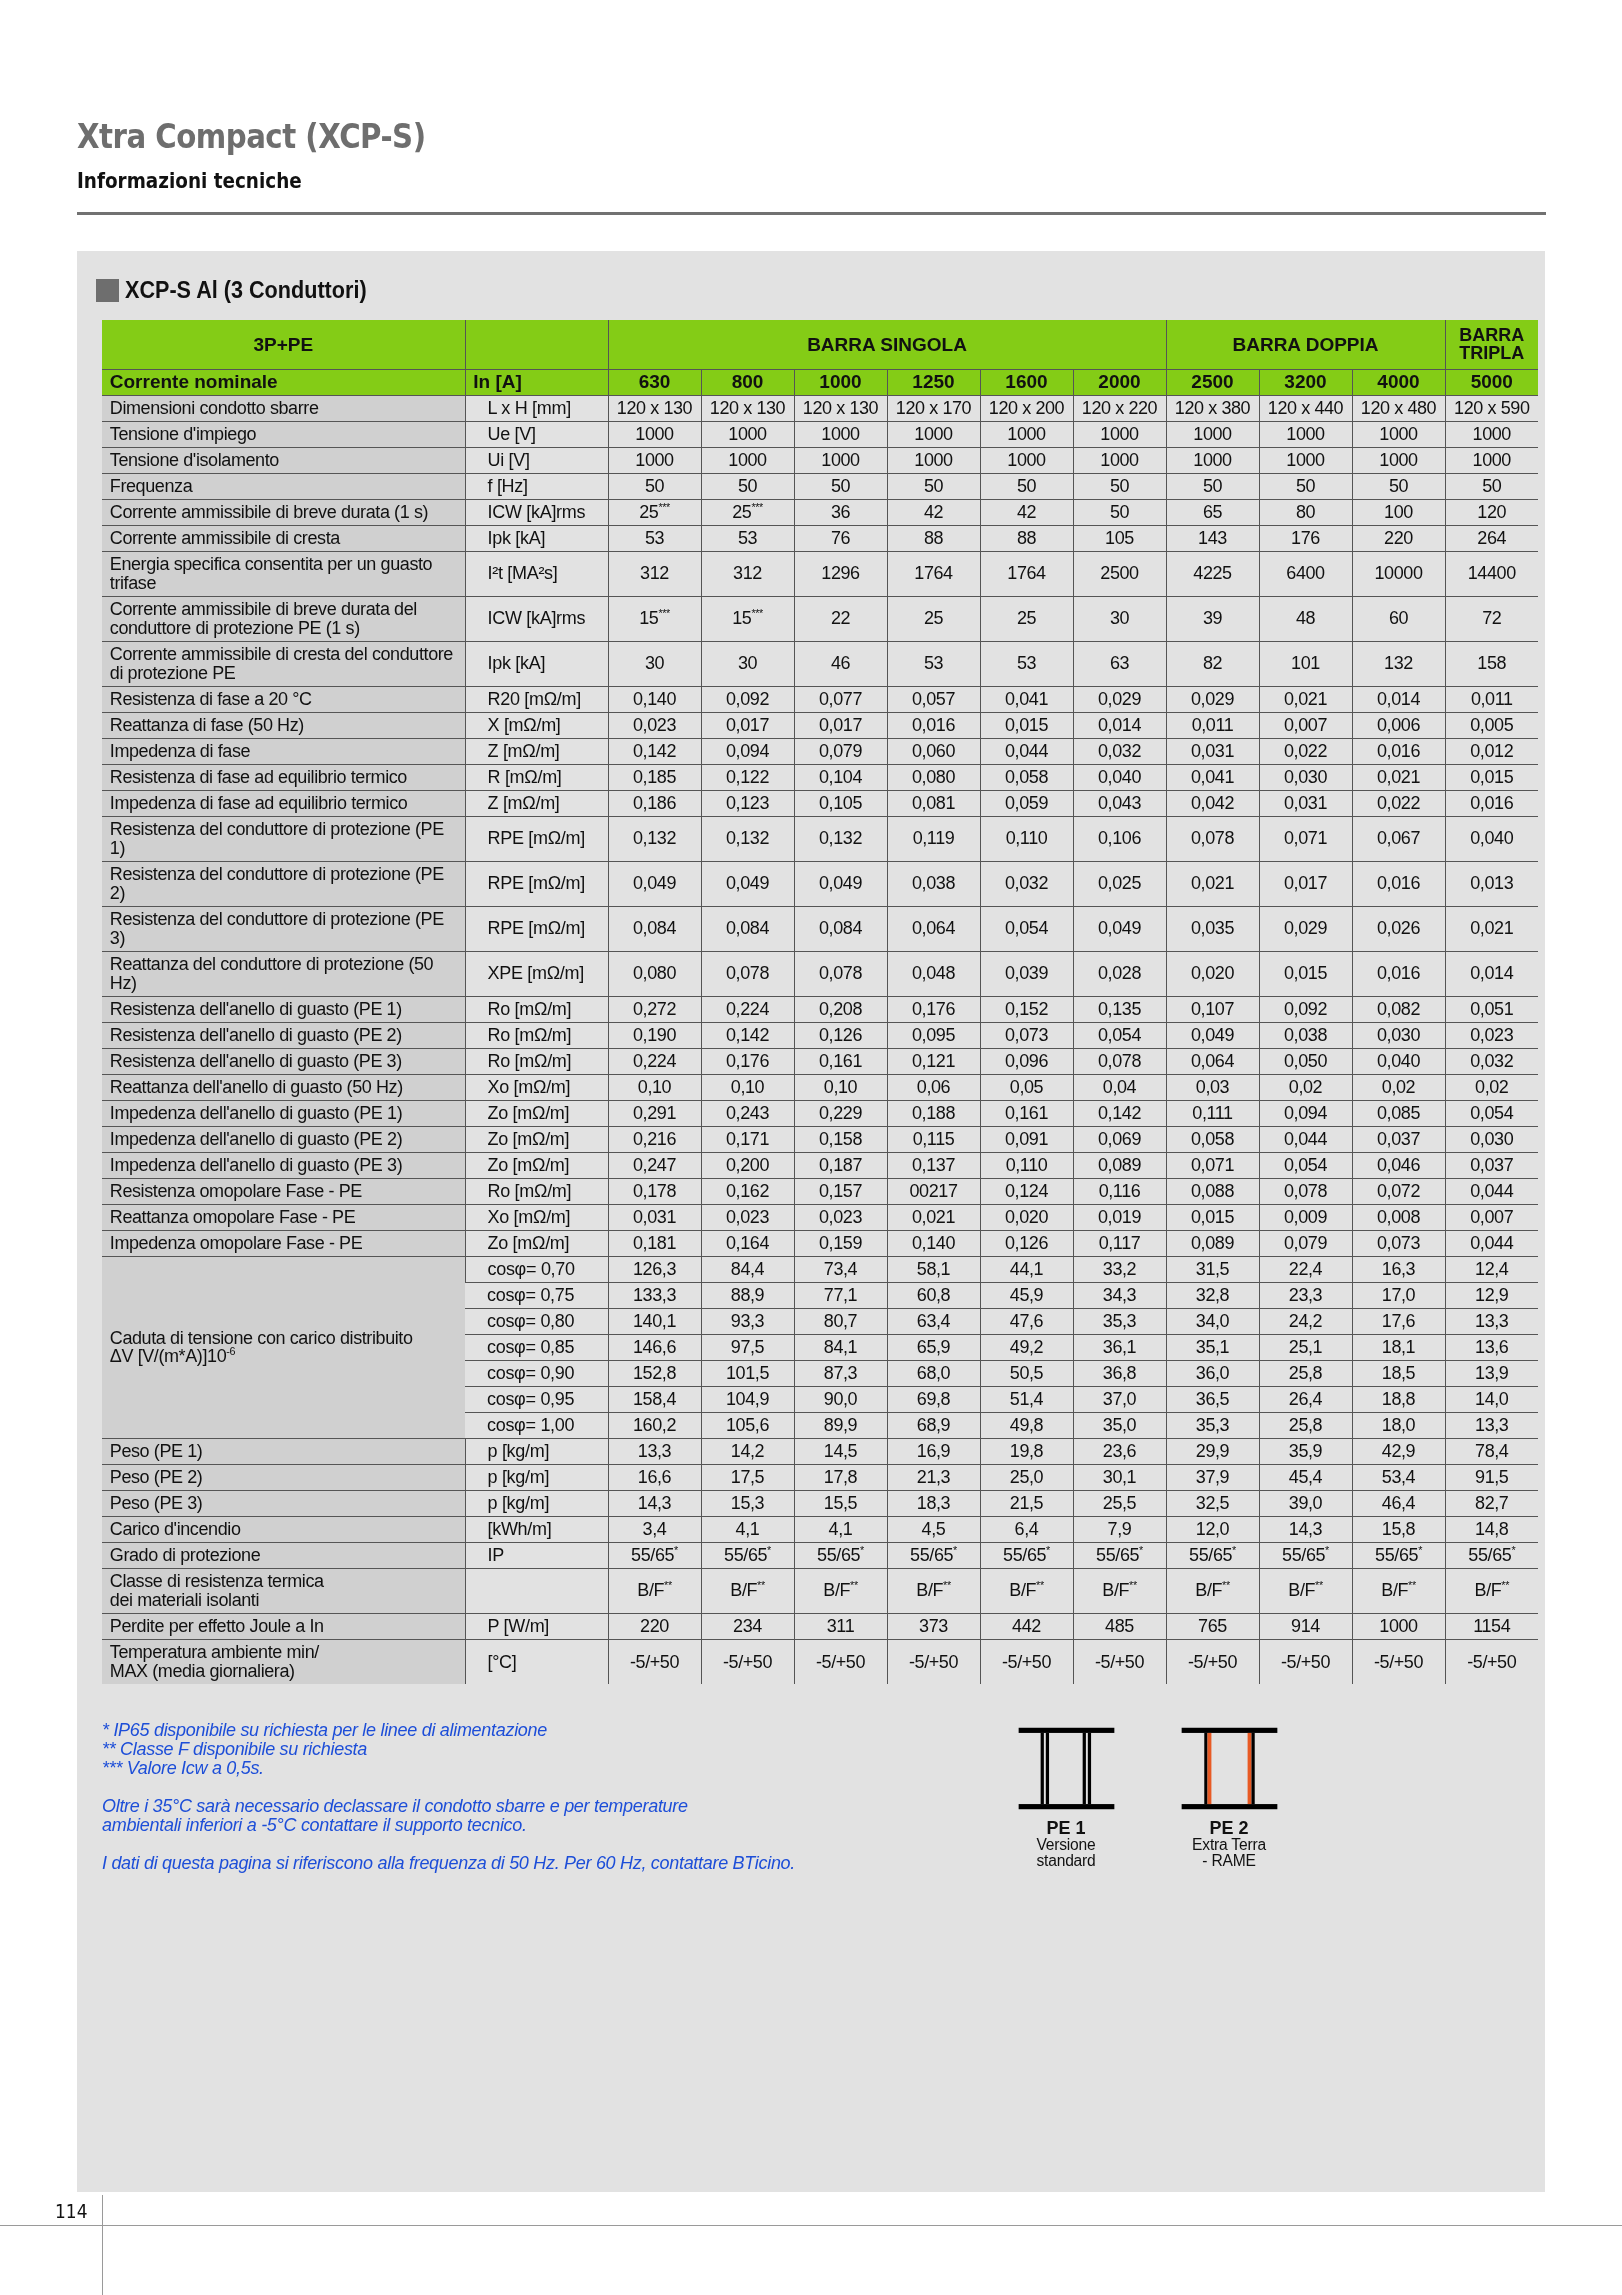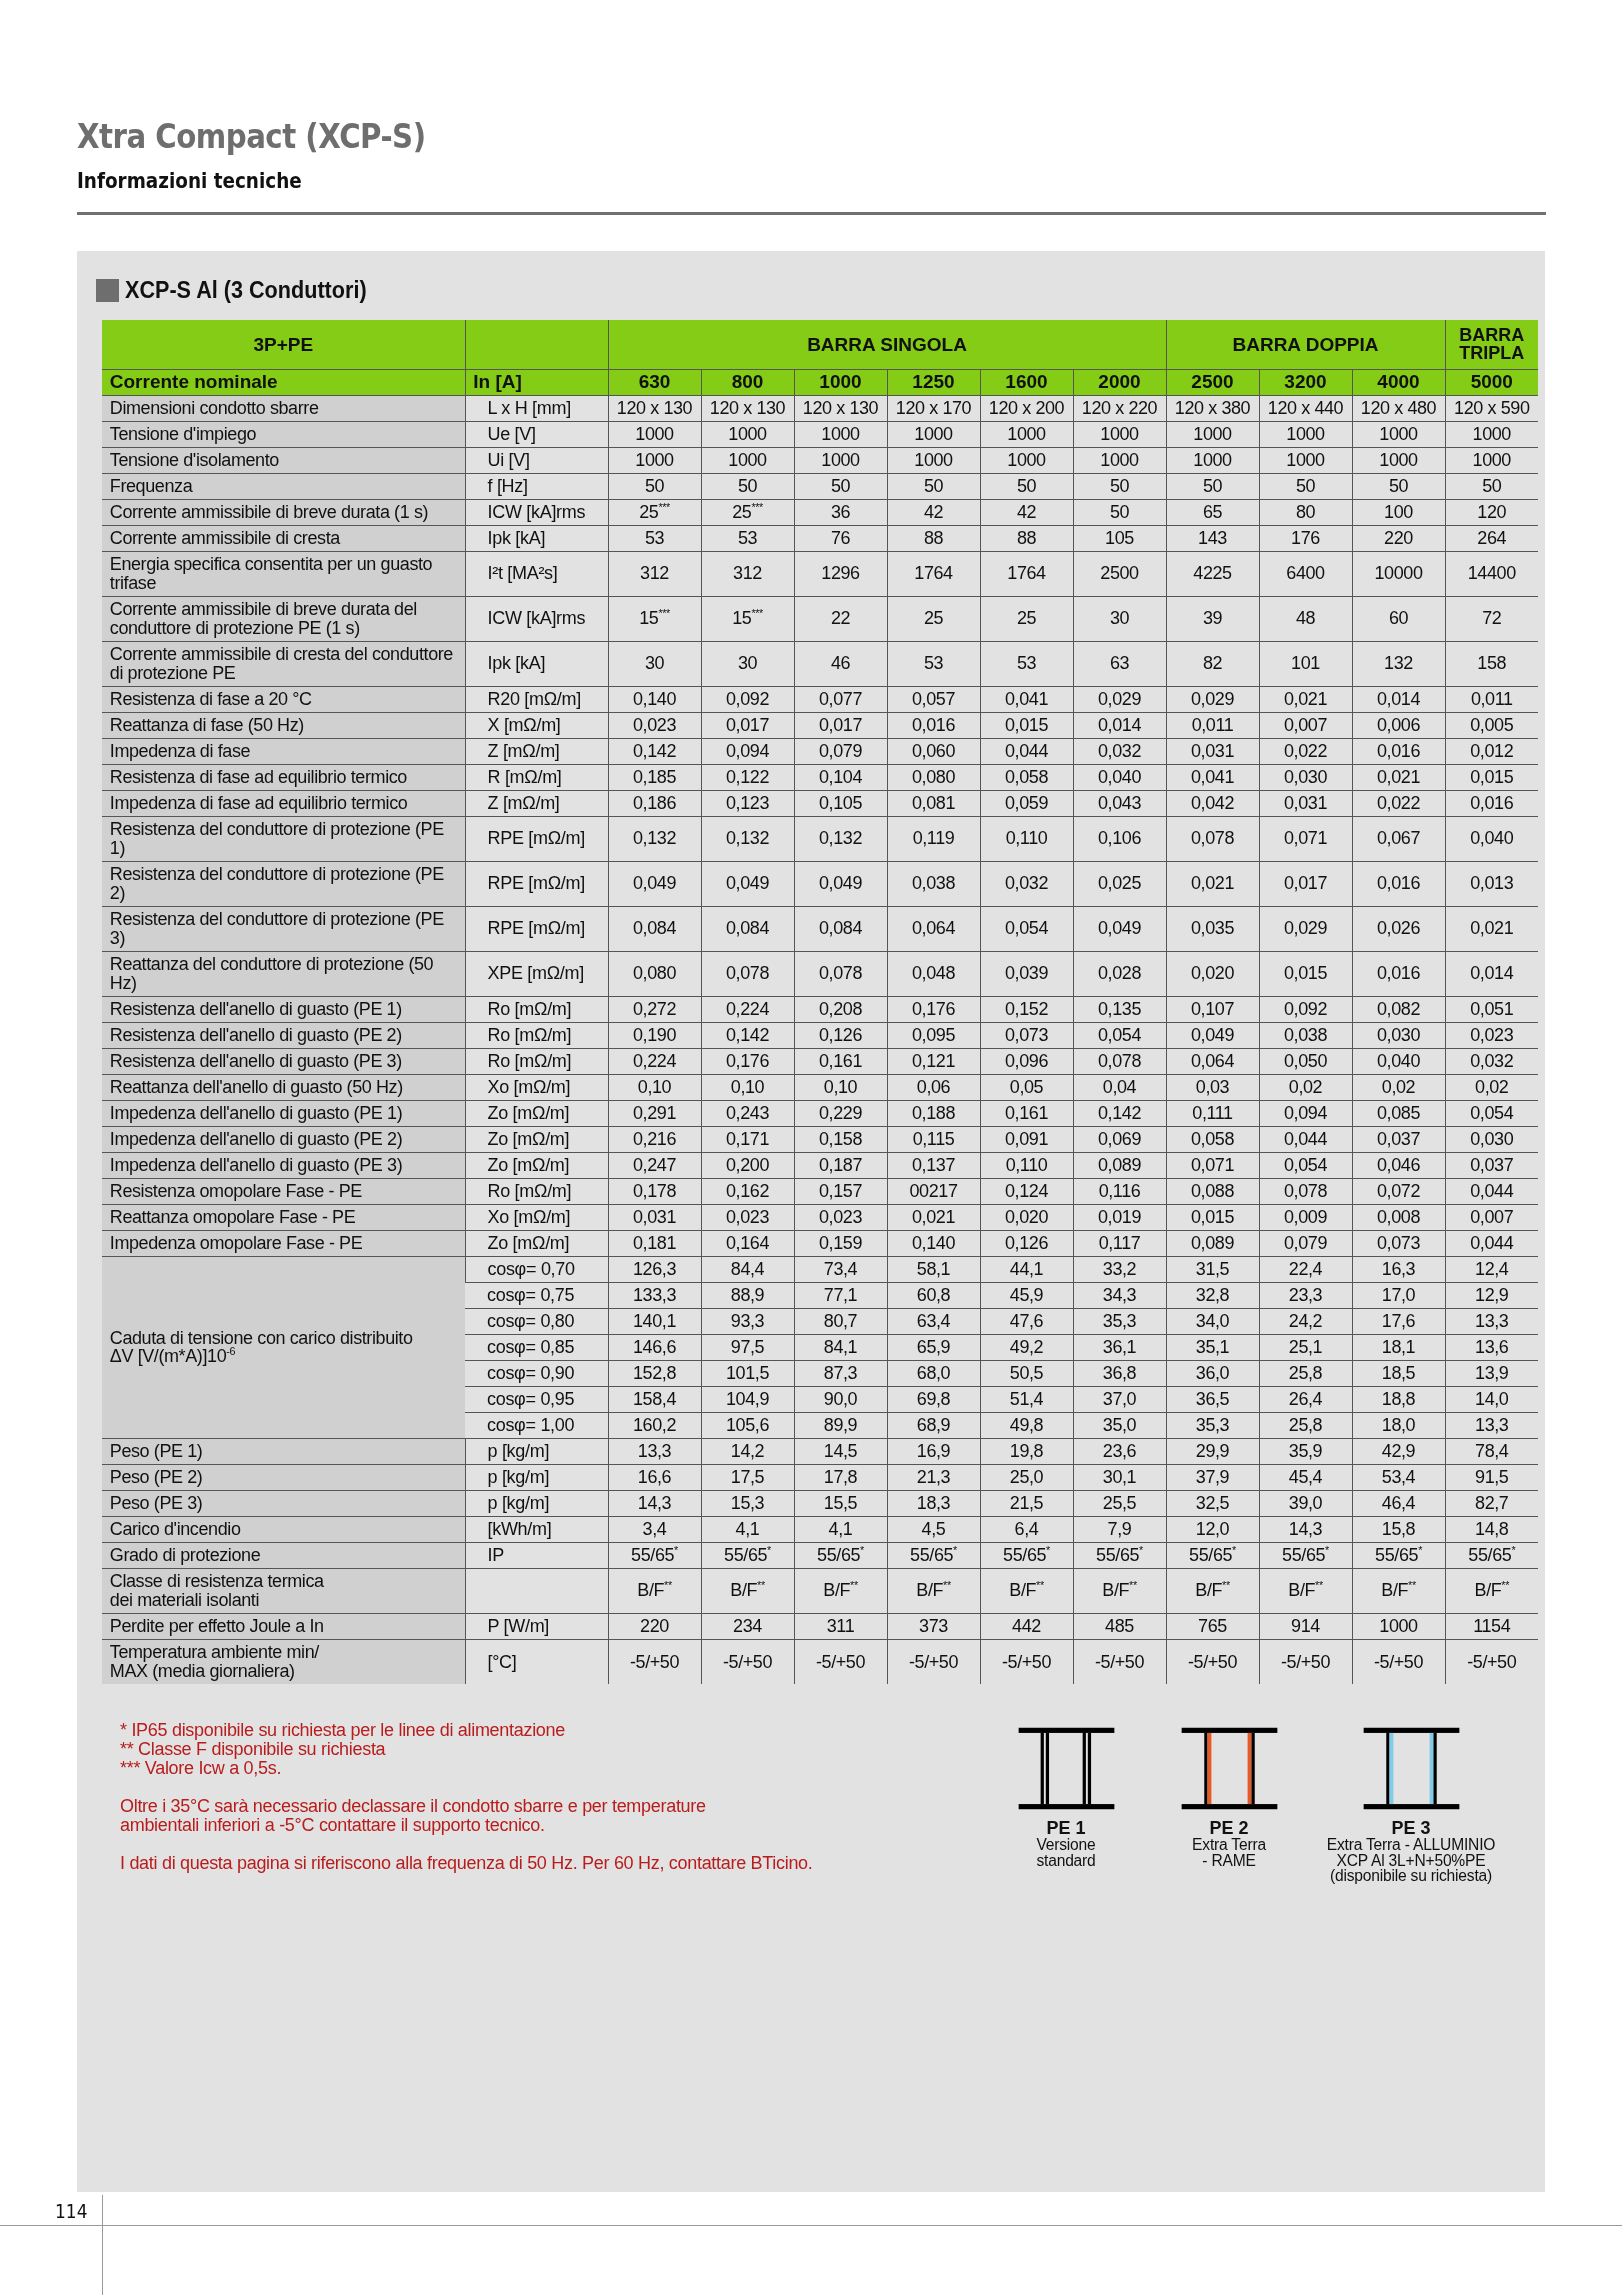--- a/index.html
+++ b/index.html
@@ -28,21 +28,21 @@
   table.spec td.val { background: #e2e2e2; text-align: center; letter-spacing: -0.4px; }
   table.spec th { background: #84cc16; font-weight: bold; text-align: center; }
   table.spec tr.h1 > * { height: 49px; font-size: 19px; }
   table.spec tr.h2 > * { height: 26px; font-size: 19px; }
   table.spec tr.h2 th.first { text-align: left; padding-left: 7.8px; }
   table.spec tr.r1 > * { height: 26px; }
   table.spec tr.r2 > * { height: 45px; }
   table.spec th.tripla { line-height: 1.0; font-size: 18px; }
   sup { font-size: 0.6em; vertical-align: super; line-height: 0; }
 
-  .notes { position: absolute; left: 43px; top: 1470px; font-size: 18px; line-height: 19px; color: #b91c1c; letter-spacing: -0.3px; }
+  .notes { position: absolute; left: 25px; top: 1470px; font-size: 18px; line-height: 19px; color: #1d4ed8; letter-spacing: -0.3px; font-style: italic; }
   .notes p { margin: 0; }
   .notes .gap { height: 19px; }
 
   .pe-figs { position: absolute; left: 0; top: 0; width: 100%; height: 100%; pointer-events: none; }
   .pe-fig { position: absolute; top: 1727px; width: 214px; text-align: center; }
   .pe-svg { display: block; margin: 0 auto; }
   .pe-name { font-weight: bold; font-size: 18px; margin-top: 10px; line-height: 17px; }
   .pe-desc { font-size: 15.6px; line-height: 15.6px; letter-spacing: -0.2px; }
 
   .page-number { position: absolute; left: 55px; top: 2199px; font-family: "DejaVu Sans", sans-serif; font-size: 20px; color: #111; transform: scaleX(0.85); transform-origin: left top; }
@@ -733,32 +733,18 @@
         <rect x="1" y="119" width="148" height="8" fill="#000"></rect>
         <rect x="36" y="9" width="5" height="110" fill="#000"></rect>
         <rect x="41" y="9" width="6" height="110" fill="#e85a24"></rect>
         <rect x="103" y="9" width="6" height="110" fill="#e85a24"></rect>
         <rect x="109" y="9" width="5" height="110" fill="#000"></rect>
       </svg>
       <div class="pe-name">PE 2</div>
       <div class="pe-desc">Extra Terra</div>
       <div class="pe-desc">- RAME</div>
     </div>
-    <div class="pe-fig" style="left: 1304px;">
-      <svg width="97" height="83" class="pe-svg" viewBox="0 0 150 128">
-        <rect x="1" y="1" width="148" height="8" fill="#000"></rect>
-        <rect x="1" y="119" width="148" height="8" fill="#000"></rect>
-        <rect x="36" y="9" width="5" height="110" fill="#000"></rect>
-        <rect x="41" y="9" width="6" height="110" fill="#7fcde8"></rect>
-        <rect x="103" y="9" width="6" height="110" fill="#7fcde8"></rect>
-        <rect x="109" y="9" width="5" height="110" fill="#000"></rect>
-      </svg>
-      <div class="pe-name">PE 3</div>
-      <div class="pe-desc">Extra Terra - ALLUMINIO</div>
-      <div class="pe-desc">XCP Al 3L+N+50%PE</div>
-      <div class="pe-desc">(disponibile su richiesta)</div>
-    </div>
   </div>
 
 <div class="page-number">114</div>
 <div class="footer-hline"></div>
 <div class="footer-vline"></div>
 
 
 </body></html>

